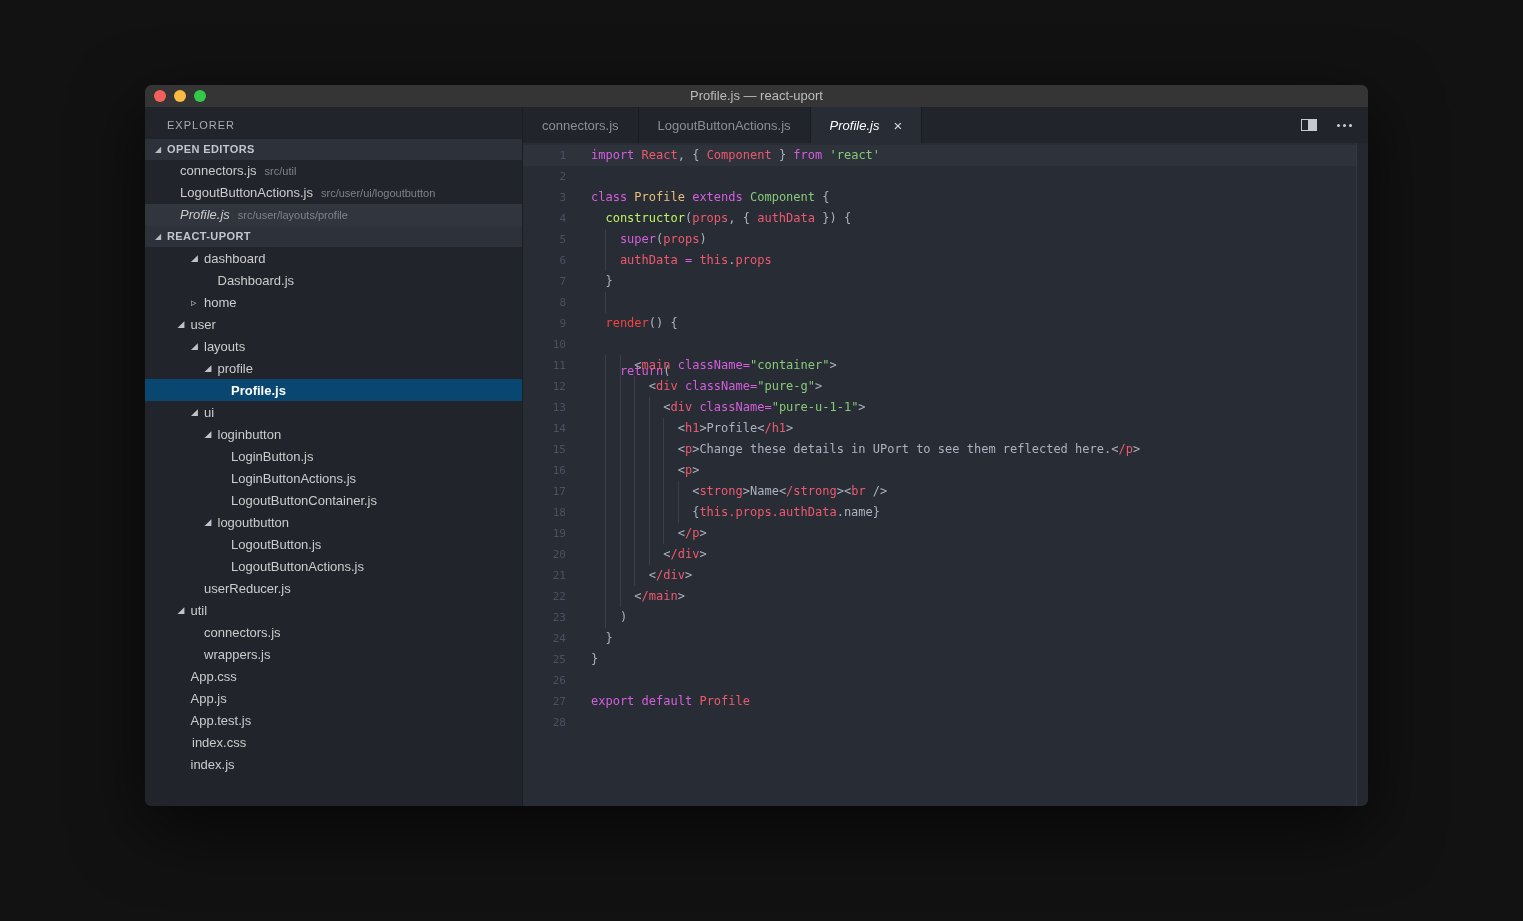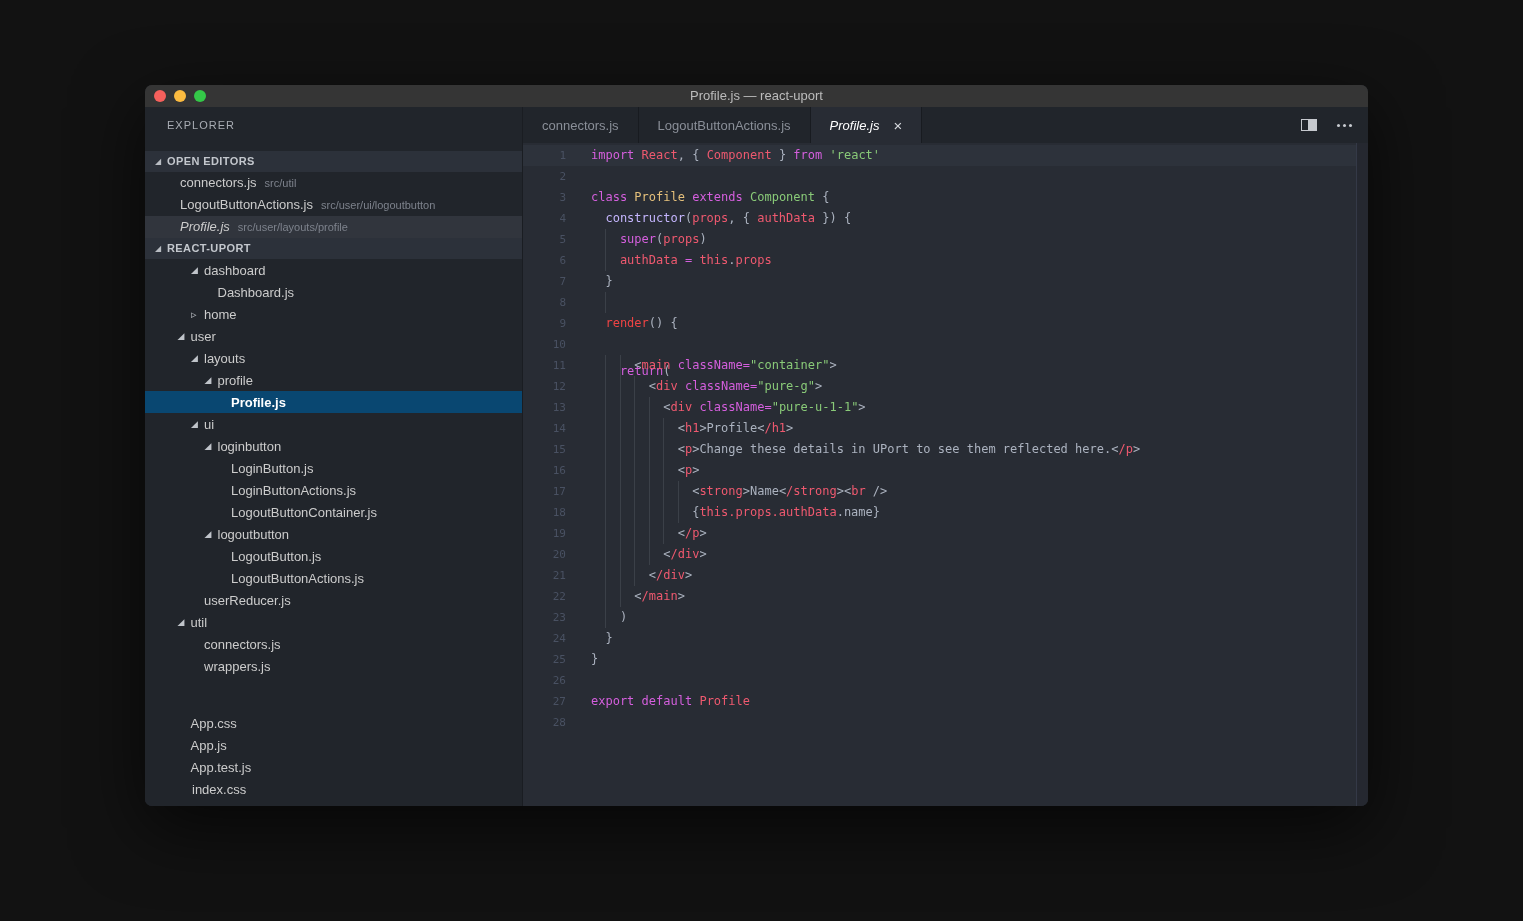--- a/index.html
+++ b/index.html
@@ -19,21 +19,21 @@
   .tl.max   { background:var(--t-traffic_max,#34c748); }
   .title { position:absolute; left:0; right:0; top:0; line-height:22px; text-align:center;
            font-size:13px; color:var(--t-title_text,#b9b9b9); }
 
   
   .main { display:flex; height:699px; }
   .sidebar { width:377px; flex:none; background:var(--t-sidebar_bg,#21252b); overflow:hidden; }
   .editor-col { flex:1; display:flex; flex-direction:column; border-left:1px solid #1a1d22; min-width:0; }
 
   
-  .explorer-title { height:44px; line-height:37px; padding-left:22px; font-size:11px;
+  .explorer-title { height:32px; line-height:37px; padding-left:22px; font-size:11px;
                     letter-spacing:1px; color:#a9adb4; }
   .section-header { height:21px; line-height:21px; background:var(--t-section_header_bg,#2c313a);
                     font-size:11px; font-weight:700; letter-spacing:.4px; color:#c3c7cd;
                     padding-left:10px; display:flex; align-items:center; cursor:default; }
   .section-header .twisty { width:12px; font-size:8px; color:#b8bcc2; }
   .oe-row { height:22px; display:flex; align-items:baseline; padding-left:35px; line-height:22px;
             font-size:13px; color:var(--t-item_text,#cccccc); white-space:nowrap; }
   .oe-row.sel { background:var(--t-oe_selected_bg,#31353d); }
   .oe-name.it { font-style:italic; }
   .oe-path { margin-left:8px; font-size:11px; color:var(--t-path_text,#7d828c); }
@@ -184,21 +184,21 @@
               <span class="tree-label">util</span>
             </div>
             <div class="tree-row" style="padding-left: 46px;">
               <span class="twisty"></span>
               <span class="tree-label">connectors.js</span>
             </div>
             <div class="tree-row" style="padding-left: 46px;">
               <span class="twisty"></span>
               <span class="tree-label">wrappers.js</span>
             </div>
-            <div class="tree-row" style="padding-left: 32.5px; margin-top: 35px;">
+            <div class="tree-row" style="padding-left: 32.5px;">
               <span class="twisty"></span>
               <span class="tree-label">App.css</span>
             </div>
             <div class="tree-row" style="padding-left: 32.5px;">
               <span class="twisty"></span>
               <span class="tree-label">App.js</span>
             </div>
             <div class="tree-row" style="padding-left: 32.5px;">
               <span class="twisty"></span>
               <span class="tree-label">App.test.js</span>
@@ -242,21 +242,21 @@
               <div class="line">
                 <span class="ln">2</span>
                 <div class="ct" style="padding-left: 0ch;"></div>
               </div>
               <div class="line">
                 <span class="ln">3</span>
                 <div class="ct" style="padding-left: 0ch;"><span style="color: rgb(213, 95, 222);">class</span><span style="color: rgb(171, 178, 191);"> </span><span style="color: rgb(229, 192, 123);">Profile</span><span style="color: rgb(171, 178, 191);"> </span><span style="color: rgb(213, 95, 222);">extends</span><span style="color: rgb(171, 178, 191);"> </span><span style="color: rgb(137, 202, 120);">Component</span><span style="color: rgb(171, 178, 191);"> {</span></div>
               </div>
               <div class="line">
                 <span class="ln">4</span>
-                <div class="ct" style="padding-left: 2ch;"><span style="color: #c4b5fd;">constructor</span><span style="color: rgb(171, 178, 191);">(</span><span style="color: rgb(239, 89, 111);">props</span><span style="color: rgb(171, 178, 191);">, { </span><span style="color: rgb(239, 89, 111);">authData</span><span style="color: rgb(171, 178, 191);"> }) {</span></div>
+                <div class="ct" style="padding-left: 2ch;"><span style="color: #bef264;">constructor</span><span style="color: rgb(171, 178, 191);">(</span><span style="color: rgb(239, 89, 111);">props</span><span style="color: rgb(171, 178, 191);">, { </span><span style="color: rgb(239, 89, 111);">authData</span><span style="color: rgb(171, 178, 191);"> }) {</span></div>
               </div>
               <div class="line">
                 <span class="ln">5</span>
                 <div class="ct" style="padding-left: 4ch;"><span class="guide" style="left: 2ch;"></span><span style="color: rgb(213, 95, 222);">super</span><span style="color: rgb(171, 178, 191);">(</span><span style="color: rgb(239, 89, 111);">props</span><span style="color: rgb(171, 178, 191);">)</span></div>
               </div>
               <div class="line">
                 <span class="ln">6</span>
                 <div class="ct" style="padding-left: 4ch;"><span class="guide" style="left: 2ch;"></span><span style="color: rgb(239, 89, 111);">authData</span><span style="color: rgb(171, 178, 191);"> </span><span style="color: rgb(213, 95, 222);">=</span><span style="color: rgb(171, 178, 191);"> </span><span style="color: rgb(239, 89, 111);">this</span><span style="color: rgb(171, 178, 191);">.</span><span style="color: rgb(239, 89, 111);">props</span></div>
               </div>
               <div class="line">

